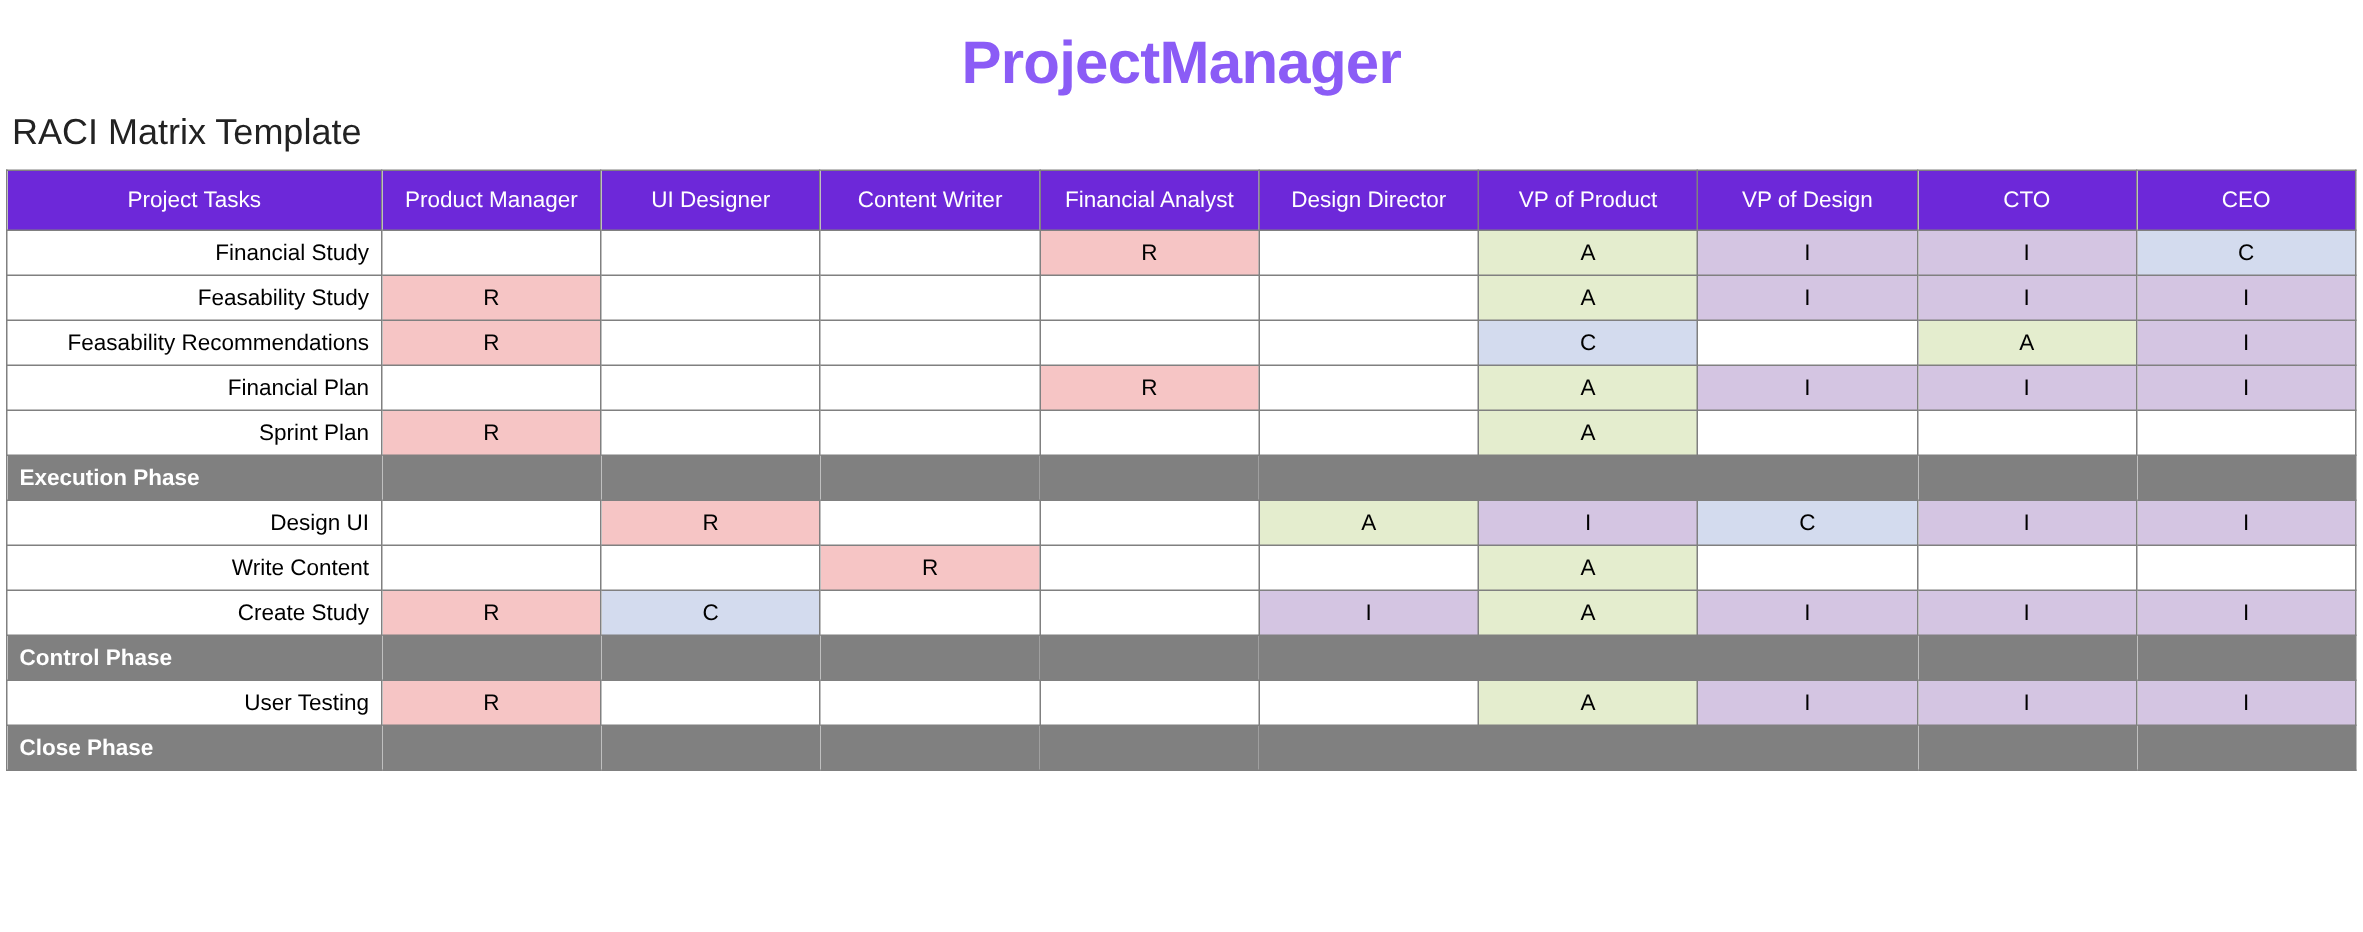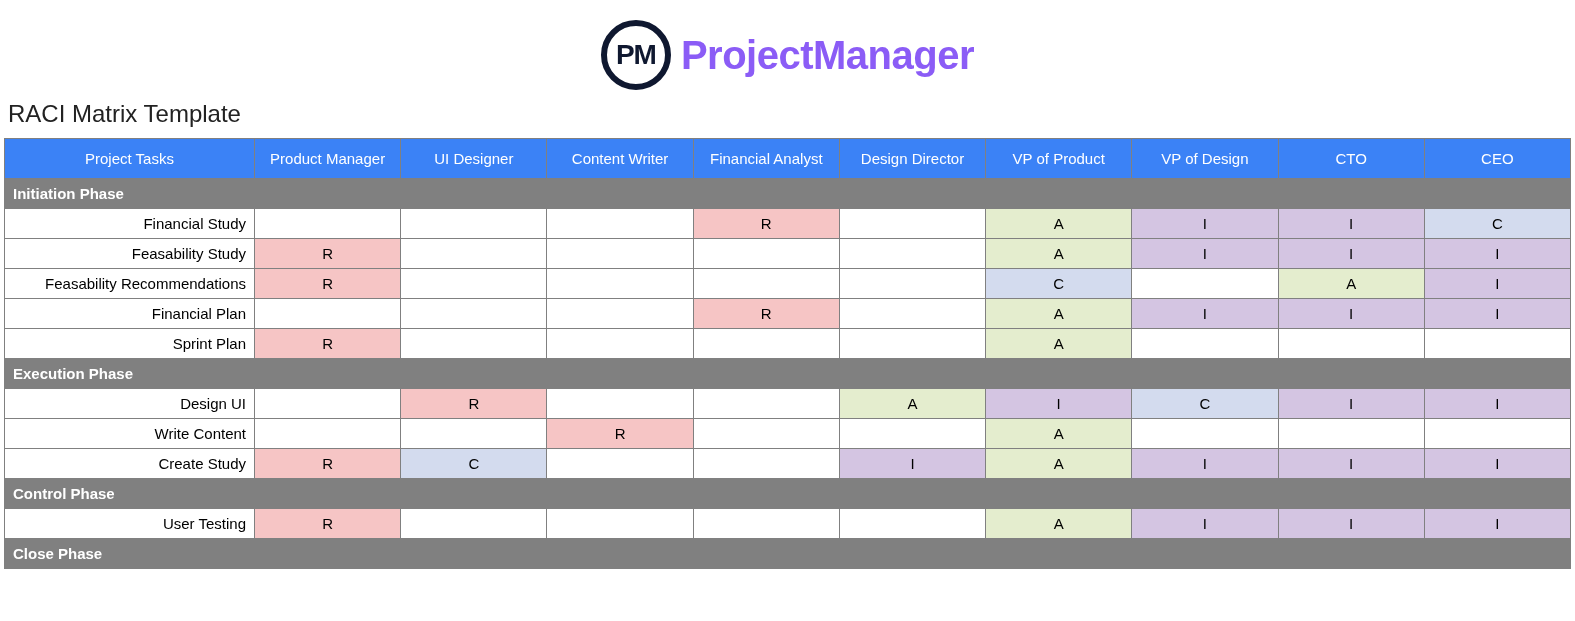--- a/index.html
+++ b/index.html
@@ -51,21 +51,21 @@
   }
   table.raci th, table.raci td {
     border: 1px solid #808080;
     padding: 6px 8px;
     font-size: 15px;
     height: 28px;
     overflow: hidden;
     white-space: nowrap;
   }
   table.raci th {
-    background: #3b82f6;
+    background: #6d28d9;
     color: #ffffff;
     font-weight: 400;
     text-align: center;
     height: 40px;
   }
   table.raci th:first-child { width: 250px; }
   table.raci tr.phase td {
     background: #808080;
     color: #ffffff;
     font-weight: 700;
@@ -78,21 +78,20 @@
   td.a { background: #e4edce !important; }
   td.c { background: #d3dbee !important; }
   td.i { background: #d4c5e2 !important; }
   td.blank-light { background: #f0f0f0 !important; }
 </style>
 </head>
 <body>
 
 <div class="logo-wrap">
   <div class="logo">
-    <div class="logo-circle">PM</div>
     <div class="logo-text">ProjectManager</div>
   </div>
 </div>
 
 <div class="page-title">RACI Matrix Template</div>
 
 <table class="raci">
   <thead>
     <tr id="hdr-row">
         <th>Project Tasks</th>
@@ -101,32 +100,20 @@
         <th>Content Writer</th>
         <th>Financial Analyst</th>
         <th>Design Director</th>
         <th>VP of Product</th>
         <th>VP of Design</th>
         <th>CTO</th>
         <th>CEO</th>
       </tr>
   </thead>
   <tbody id="tbody">
-      <tr class="phase">
-        <td class="ph-name">Initiation Phase</td>
-        <td></td>
-        <td></td>
-        <td></td>
-        <td></td>
-        <td></td>
-        <td></td>
-        <td></td>
-        <td></td>
-        <td></td>
-      </tr>
       <tr class="task">
         <td>Financial Study</td>
         <td></td>
         <td></td>
         <td></td>
         <td class="r">R</td>
         <td></td>
         <td class="a">A</td>
         <td class="i">I</td>
         <td class="i">I</td>

